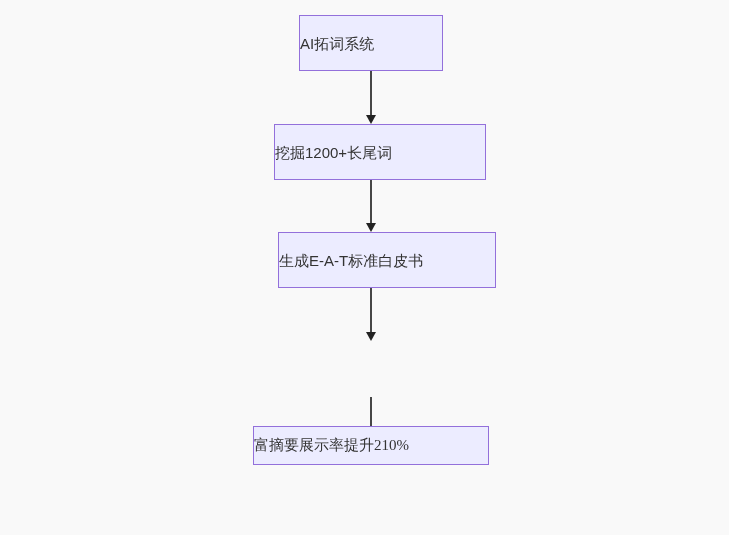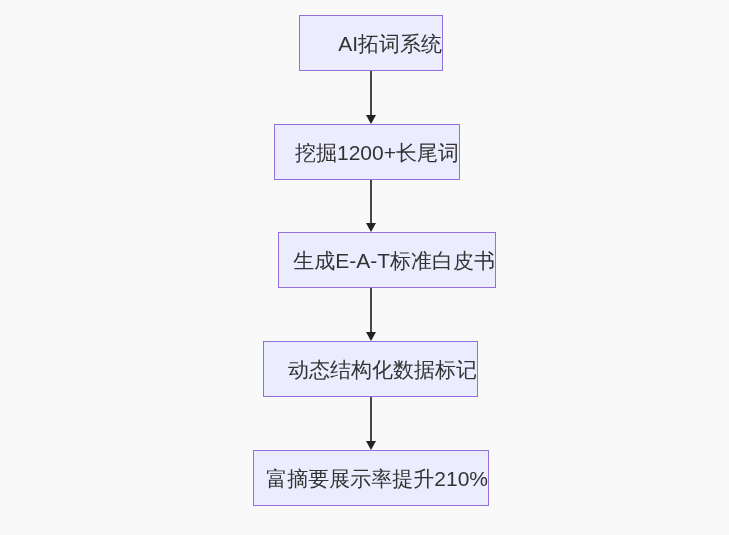--- a/index.html
+++ b/index.html
@@ -14,33 +14,33 @@
     height: 535px;
     background: #f9f9f9;
     overflow: hidden;
   }
   .flow-node {
     position: absolute;
     box-sizing: border-box;
     background: var(--node-fill, #ececff);
     border: 1px solid var(--node-border, #9370db);
     color: var(--node-text, #333333);
-    font-size: 21px;
+    font-size: 15px;
     line-height: 1;
     display: flex;
     align-items: center;
-    justify-content: flex-end;
+    justify-content: flex-start;
     text-align: center;
     white-space: nowrap;
   }
   .node-1 { left: 299px; top: 15px;  width: 144px; height: 56px; }
-  .node-2 { left: 274px; top: 124px; width: 186px; height: 56px; }
+  .node-2 { left: 274px; top: 124px; width: 212px; height: 56px; }
   .node-3 { left: 260px; top: 232px; width: 218px; height: 56px; margin-left: 18px; }
   .node-4 { left: 263px; top: 341px; width: 215px; height: 56px; }
-  .node-5 { left: 253px; top: 450px; width: 236px; height: 56px; }
+  .node-5 { left: 253px; top: 426px; width: 236px; height: 39px; font-family: Liberation Serif, serif; }
   .edges-svg {
     position: absolute;
     left: 0; top: 0;
     width: 729px;
     height: 535px;
     pointer-events: none;
   }
   .edge-line { stroke: var(--edge-color, #333333); stroke-width: 1.8px; fill: none; }
   .edge-head { fill: var(--edge-head, #222222); stroke: none; }
 </style>
@@ -77,21 +77,18 @@
   </div>
 
   <div class="flow-node node-2">
     <span>挖掘1200+长尾词</span>
   </div>
 
   <div class="flow-node node-3">
     <span>生成E-A-T标准白皮书</span>
   </div>
 
-  <div class="flow-node node-4">
-    <span>动态结构化数据标记</span>
-  </div>
 
   <div class="flow-node node-5">
     <span>富摘要展示率提升210%</span>
   </div>
 
 </div>
 
 </body></html>

